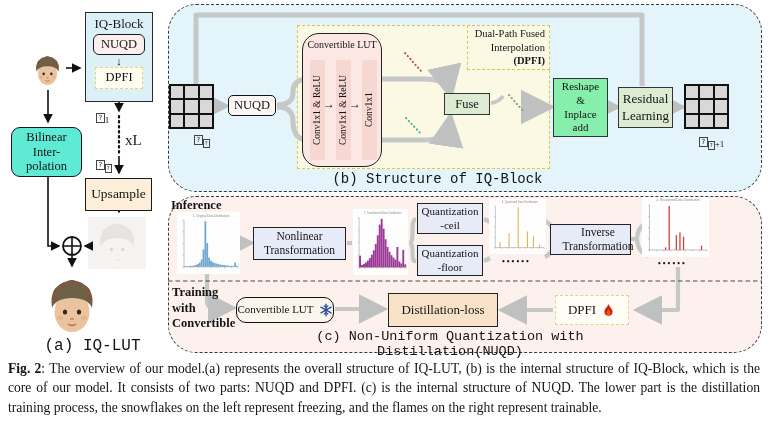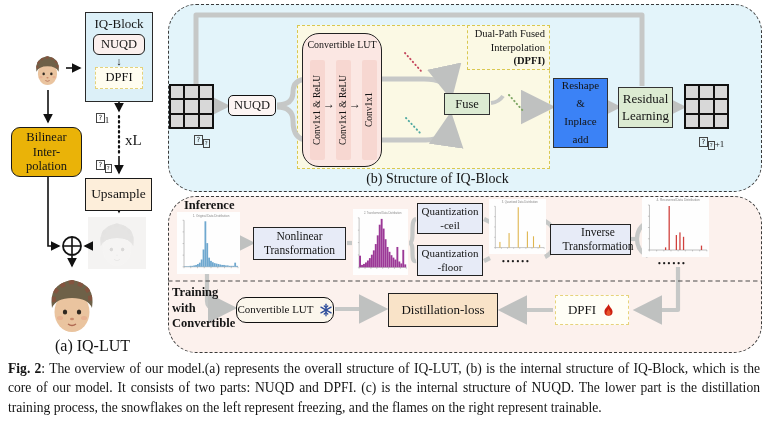--- a/index.html
+++ b/index.html
@@ -13,21 +13,21 @@
   .row{flex-direction:row;gap:5px;}
   .lbl{position:absolute;z-index:4;font-size:12px;}
   .lbl sub{font-size:9px;}
   .tofu{display:inline-block;box-sizing:border-box;border:1px solid #444;font:7px "DejaVu Sans",sans-serif;
         line-height:8px;padding:0 1.5px;vertical-align:0.05em;}
   .tofu-sm{font-size:5.5px;line-height:6.5px;padding:0 1px;}
   .grid3{position:absolute;display:grid;grid-template-columns:repeat(3,1fr);grid-template-rows:repeat(3,1fr);
          border:1.5px solid #111;background:#d8d8d8;box-sizing:border-box;z-index:4;}
   .grid3>div{border:0.8px solid #111;}
   .vtext{writing-mode:vertical-rl;transform:rotate(180deg);font-family:"Liberation Serif",serif;}
-  .cap{position:absolute;text-align:center;z-index:4;}
+  .cap{position:absolute;text-align:center;z-index:4;font-family:Liberation Mono, monospace;}
   .hist{position:absolute;z-index:4;}
   .dots{position:absolute;z-index:4;font-size:8px;font-weight:bold;letter-spacing:2px;color:#1a1a1a;}
   .bold{font-weight:bold;}
   .blk{display:block;}
   .imgbox{position:absolute;z-index:4;}
 </style>
 </head>
 <body>
 
 <div id="page">
@@ -139,21 +139,21 @@
   <span style="font-size:13px;margin-top:3px;">IQ-Block</span>
   <span style="margin-top:2px;width:50px;height:19px;background:#fbf0ee;border:1.3px solid #1a1a1a;border-radius:6px;display:flex;align-items:center;justify-content:center;">
     <span style="font-size:12.5px;">NUQD</span>
   </span>
   <span style="font-size:11px;font-weight:bold;line-height:1.1;">↓</span>
   <span style="width:46px;height:20px;background:#fffdf0;border:1.5px dashed #e4d27c;display:flex;align-items:center;justify-content:center;">
     <span style="font-size:12.5px;">DPFI</span>
   </span>
 </div>
 
-<div class="box" style="left:11px;top:127px;width:71px;height:50px;background:#eab308;border:1.4px solid #1a1a1a;border-radius:9px;font-size:12.5px;line-height:1.18;">
+<div class="box" style="left:11px;top:127px;width:71px;height:50px;background:#5eead4;border:1.4px solid #1a1a1a;border-radius:9px;font-size:12.5px;line-height:1.18;">
   <span class="blk">Bilinear</span>
   <span class="blk">Inter-</span>
   <span class="blk">polation</span>
 </div>
 
 <span class="lbl" style="left:96px;top:109px;">
   <span class="tofu">?</span><sub>1</sub>
 </span>
 <span class="lbl" style="left:125px;top:132px;font-size:15px;">xL</span>
 <span class="lbl" style="left:96px;top:156px;">
@@ -234,21 +234,21 @@
 <div style="position:absolute;left:519px;top:110px;width:28px;height:28px;z-index:4;">
   <div class="sq" style="left:0;top:0;background:#dcecd2;border-color:#7fa765;"></div>
   <div class="sq" style="left:6px;top:6px;background:#dcecd2;border-color:#7fa765;"></div>
   <div class="sq" style="left:12px;top:12px;background:#dcecd2;border-color:#7fa765;"></div>
 </div>
 
 <div class="box" style="left:444px;top:93px;width:46px;height:22px;background:#dcebd2;border:1.4px solid #333;font-size:12.5px;">
   <span>Fuse</span>
 </div>
 
-<div class="box" style="left:553px;top:78px;width:55px;height:70px;background:#3b82f6;border:1.3px solid #333;font-size:11px;line-height:1.25;justify-content:space-between;">
+<div class="box" style="left:553px;top:78px;width:55px;height:59px;background:#86efac;border:1.3px solid #333;font-size:11px;line-height:1.25;">
   <span class="blk">Reshape</span>
   <span class="blk">&amp;</span>
   <span class="blk">Inplace</span>
   <span class="blk">add</span>
 </div>
 
 <div class="box" style="left:618px;top:87px;width:55px;height:41px;background:#dcebd2;border:1.3px solid #333;font-size:13px;line-height:1.3;">
   <span class="blk">Residual</span>
   <span class="blk">Learning</span>
 </div>
@@ -263,21 +263,21 @@
       <div></div>
       <div></div>
       <div></div>
     </div>
 <span class="lbl" style="left:699px;top:133px;">
   <span class="tofu">?</span><sub><span class="tofu tofu-sm">?</span><span>+1</span></sub>
 </span>
 
 <div class="cap" style="left:280px;top:171px;width:315px;font-size:14px;">(b) Structure of IQ-Block</div>
 
-<span class="lbl bold" style="left:184px;top:198px;font-size:12.5px;">Inference</span>
+<span class="lbl bold" style="left:171px;top:198px;font-size:12.5px;">Inference</span>
 
 <div class="hist" style="left:177px;top:212px;width:63px;height:62px;background:#fefefe;"><svg width="100%" height="100%" viewBox="0 0 63 60" preserveAspectRatio="none">
         <text x="34" y="4.5" font-size="3" fill="#888" text-anchor="middle" font-family="Liberation Sans,sans-serif">1. Original Data Distribution</text>
         <path d="M7,8 L7,53 L61,53" stroke="#999" stroke-width="0.6" fill="none"></path>
         <line x1="5.6" y1="8" x2="7" y2="8" stroke="#999" stroke-width="0.5"></line>
         <line x1="5.6" y1="19.25" x2="7" y2="19.25" stroke="#999" stroke-width="0.5"></line>
         <line x1="5.6" y1="30.5" x2="7" y2="30.5" stroke="#999" stroke-width="0.5"></line>
         <line x1="5.6" y1="41.75" x2="7" y2="41.75" stroke="#999" stroke-width="0.5"></line>
         <line x1="5.6" y1="53" x2="7" y2="53" stroke="#999" stroke-width="0.5"></line>
         <line x1="7" y1="53" x2="7" y2="54.4" stroke="#999" stroke-width="0.5"></line>
@@ -451,18 +451,19 @@
   <span>Distillation-loss</span>
 </div>
 
 <div class="box row" style="left:555px;top:295px;width:74px;height:30px;background:#fffef6;border:1.6px dashed #e6d37c;font-size:13px;">
   <span>DPFI</span>
   <svg width="15" height="15">
         <use href="#sym-flame"></use>
       </svg>
 </div>
 
+<div class="cap" style="left:285px;top:329px;width:330px;font-size:13.5px;">(c) Non-Uniform Quantization with Distillation(NUQD)</div>
 
 <div style="position:absolute;left:8px;top:359px;width:752px;font-size:13.6px;line-height:1.42;text-align:justify;z-index:4;">
   <span class="bold">Fig. 2</span><span>: The overview of our model.(a) represents the overall structure of IQ-LUT, (b) is the internal structure of IQ-Block, which is the core of our model. It consists of two parts: NUQD and DPFI. (c) is the internal structure of NUQD. The lower part is the distillation training process, the snowflakes on the left represent freezing, and the flames on the right represent trainable.</span>
 </div>
 
 </div>
 
 </body></html>

